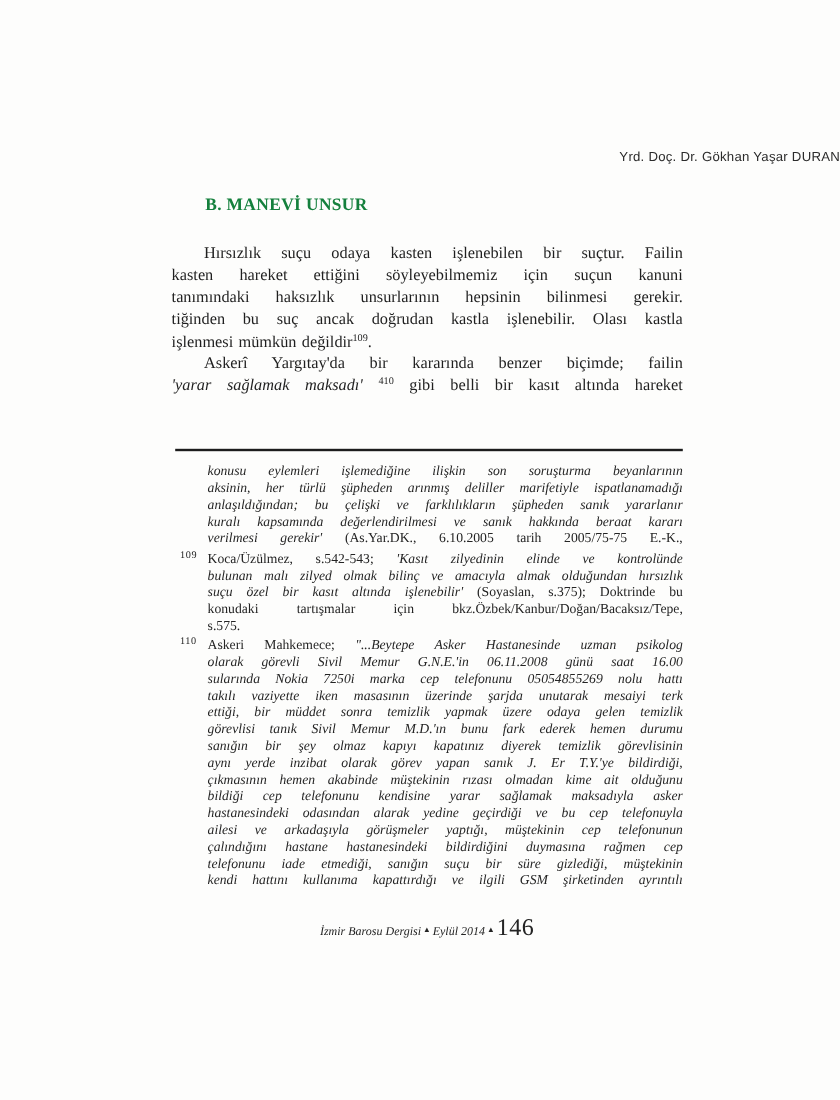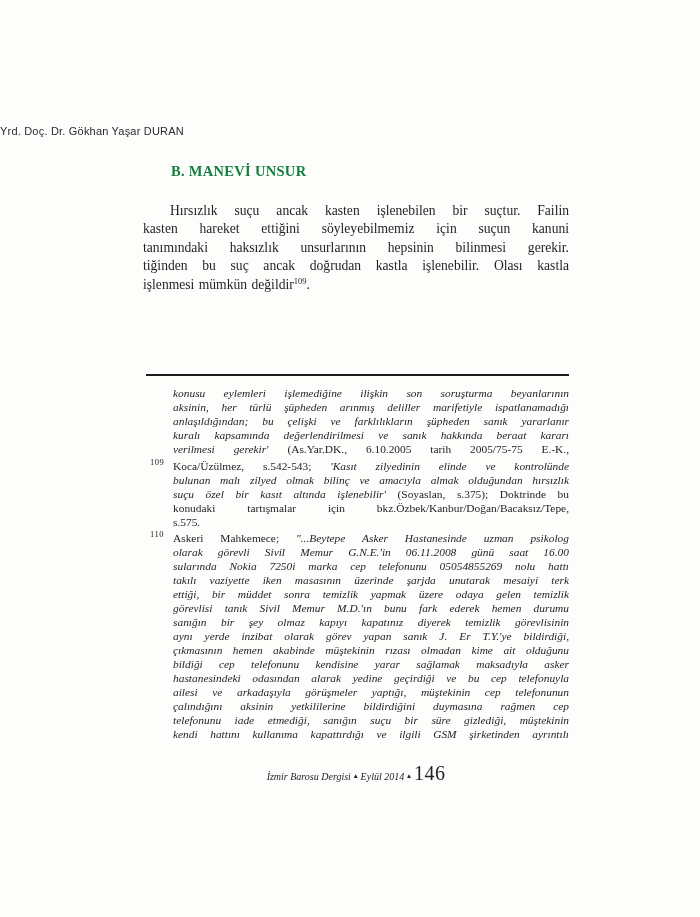--- a/index.html
+++ b/index.html
@@ -2,21 +2,21 @@
 <html><head>
 <meta charset="utf-8">
 <style>
   html,body{margin:0;padding:0;background:#e8e8e8;}
   .page{
     position:relative;width:700px;height:917px;background:#fdfdfc;
     font-family:"Liberation Serif",serif;color:#1f1f1f;overflow:hidden;
     box-shadow:0 0 4px rgba(0,0,0,.25);
   }
   .running-header{
-    position:absolute;top:125px;left:0;width:700px;text-align:left;
+    position:absolute;top:125px;left:0;width:700px;text-align:right;
     font-family:"Liberation Sans",sans-serif;font-size:11px;color:#2b2b2b;letter-spacing:.2px;
   }
   .section-heading{
     position:absolute;top:163px;left:171px;font-size:14.5px;font-weight:700;letter-spacing:.3px;color:#15803d;
   }
   .body-text{position:absolute;top:202px;left:143px;width:426px;font-size:13.6px;}
   .paragraph{margin:0;}
   .tline{
     height:18.4px;line-height:18.4px;overflow:hidden;
     text-align:justify;text-align-last:justify;word-spacing:1px;
@@ -39,25 +39,29 @@
   .run-pg{font-size:20px;font-style:normal;letter-spacing:.5px;}
 </style>
 </head>
 <body>
 
 <div class="page">
   <div class="running-header">Yrd. Doç. Dr. Gökhan Yaşar DURAN</div>
   <div class="section-heading">B. MANEVİ UNSUR</div>
   <div class="body-text">
       <div class="paragraph">
-        <div class="tline tline-indent"><span class="run">Hırsızlık suçu ancak kasten işlenebilen bir suçtur. Failin</span></div>
+        <div class="tline tline-indent"><span class="run">Hırsızlık suçu odaya kasten işlenebilen bir suçtur. Failin</span></div>
         <div class="tline"><span class="run">kasten hareket ettiğini söyleyebilmemiz için suçun kanuni</span></div>
         <div class="tline"><span class="run">tanımındaki haksızlık unsurlarının hepsinin bilinmesi gerekir.</span></div>
         <div class="tline"><span class="run">tiğinden bu suç ancak doğrudan kastla işlenebilir. Olası kastla</span></div>
         <div class="tline tline-last"><span class="run">işlenmesi mümkün değildir</span><span class="run run-sup">109</span><span class="run">.</span></div>
+      </div>
+      <div class="paragraph">
+        <div class="tline tline-indent"><span class="run">Askerî Yargıtay'da bir kararında benzer biçimde; failin</span></div>
+        <div class="tline"><span class="run run-i">'yarar sağlamak maksadı'</span><span class="run"> </span><span class="run run-sup">410</span><span class="run"> gibi belli bir kasıt altında hareket</span></div>
       </div>
     </div>
   <div class="footnote-sep"></div>
   <div class="footnotes">
       <div class="footnote">
         <span class="fn-marker"></span>
         <div class="tline"><span class="run run-i">konusu eylemleri işlemediğine ilişkin son soruşturma beyanlarının</span></div>
         <div class="tline"><span class="run run-i">aksinin, her türlü şüpheden arınmış deliller marifetiyle ispatlanamadığı</span></div>
         <div class="tline"><span class="run run-i">anlaşıldığından; bu çelişki ve farklılıkların şüpheden sanık yararlanır</span></div>
         <div class="tline"><span class="run run-i">kuralı kapsamında değerlendirilmesi ve sanık hakkında beraat kararı</span></div>
@@ -78,19 +82,19 @@
         <div class="tline"><span class="run run-i">sularında Nokia 7250i marka cep telefonunu 05054855269 nolu hattı</span></div>
         <div class="tline"><span class="run run-i">takılı vaziyette iken masasının üzerinde şarjda unutarak mesaiyi terk</span></div>
         <div class="tline"><span class="run run-i">ettiği, bir müddet sonra temizlik yapmak üzere odaya gelen temizlik</span></div>
         <div class="tline"><span class="run run-i">görevlisi tanık Sivil Memur M.D.'ın bunu fark ederek hemen durumu</span></div>
         <div class="tline"><span class="run run-i">sanığın bir şey olmaz kapıyı kapatınız diyerek temizlik görevlisinin</span></div>
         <div class="tline"><span class="run run-i">aynı yerde inzibat olarak görev yapan sanık J. Er T.Y.'ye bildirdiği,</span></div>
         <div class="tline"><span class="run run-i">çıkmasının hemen akabinde müştekinin rızası olmadan kime ait olduğunu</span></div>
         <div class="tline"><span class="run run-i">bildiği cep telefonunu kendisine yarar sağlamak maksadıyla asker</span></div>
         <div class="tline"><span class="run run-i">hastanesindeki odasından alarak yedine geçirdiği ve bu cep telefonuyla</span></div>
         <div class="tline"><span class="run run-i">ailesi ve arkadaşıyla görüşmeler yaptığı, müştekinin cep telefonunun</span></div>
-        <div class="tline"><span class="run run-i">çalındığını aksinin yetkililerine bildirdiğini duymasına rağmen cep</span></div>
+        <div class="tline"><span class="run run-i">çalındığını hastane hastanesindeki bildirdiğini duymasına rağmen cep</span></div>
         <div class="tline"><span class="run run-i">telefonunu iade etmediği, sanığın suçu bir süre gizlediği, müştekinin</span></div>
         <div class="tline"><span class="run run-i">kendi hattını kullanıma kapattırdığı ve ilgili GSM şirketinden ayrıntılı</span></div>
       </div>
     </div>
   <div class="page-footer"><span class="run run-i">İzmir Barosu Dergisi</span><span class="run run-tri"> ▲ </span><span class="run run-i">Eylül 2014</span><span class="run run-tri"> ▲ </span><span class="run run-pg">146</span></div>
 </div>
 
 </body></html>

